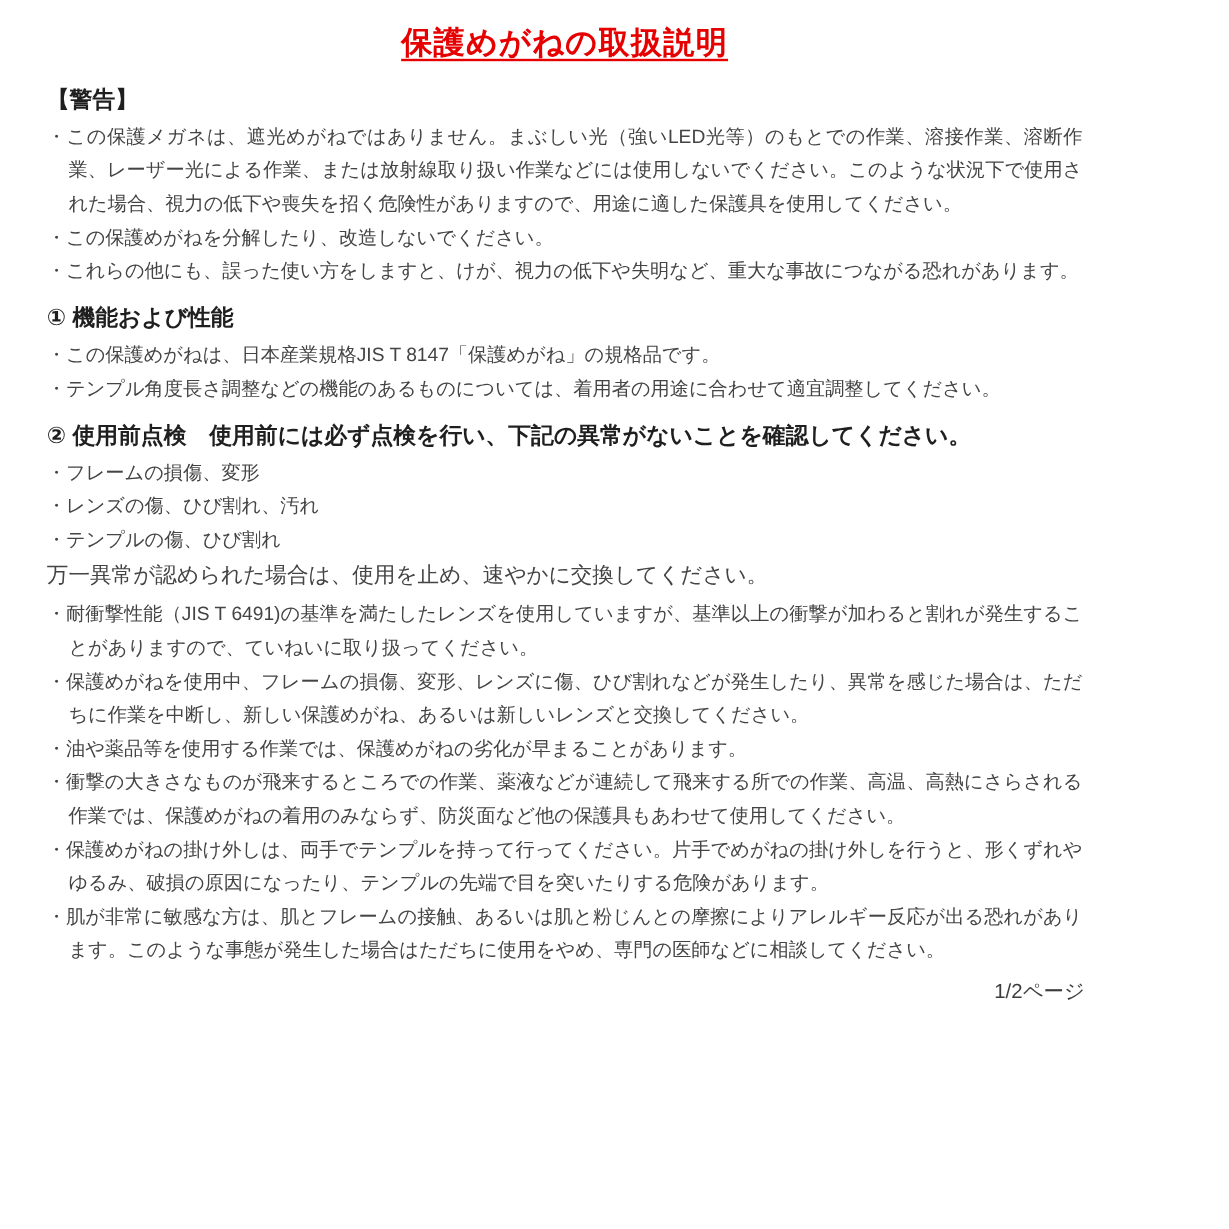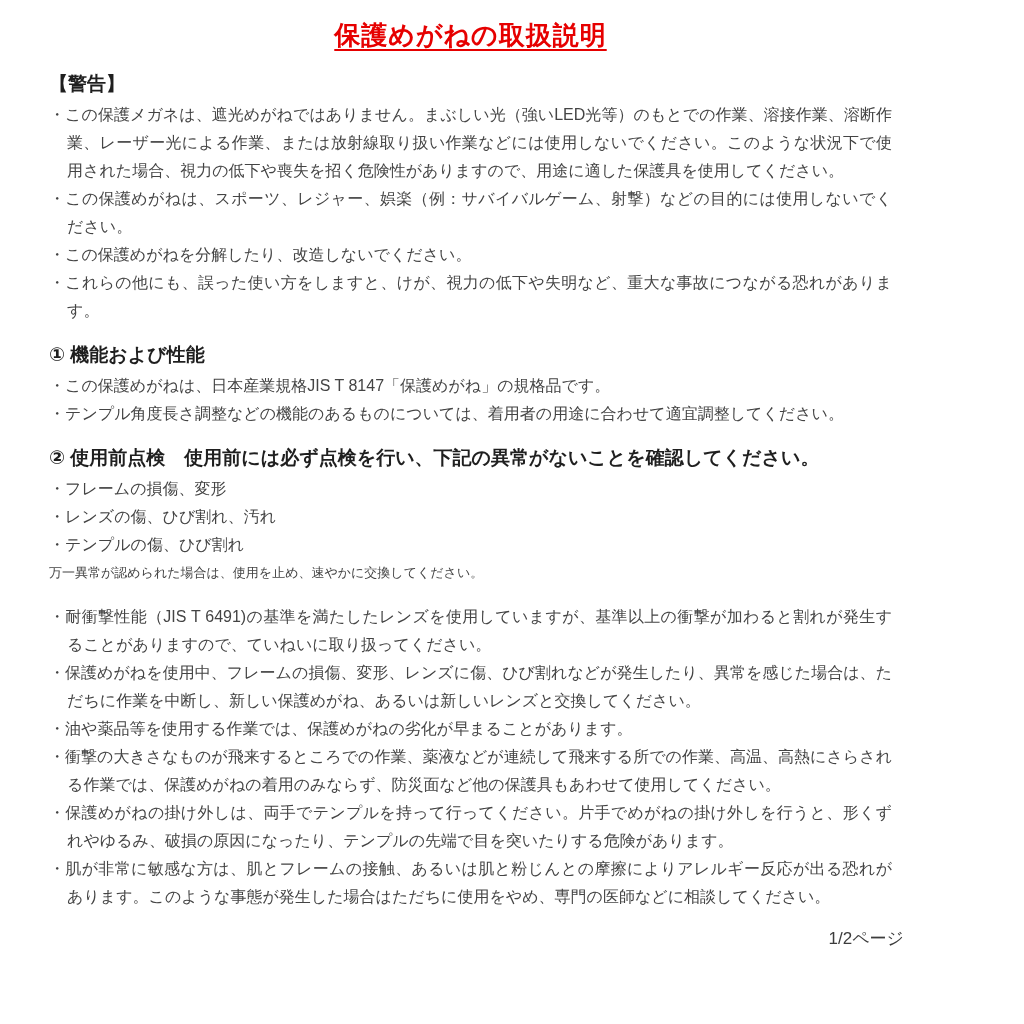--- a/index.html
+++ b/index.html
@@ -25,40 +25,40 @@
     color: #e60000;
     font-weight: bold;
     font-size: 26px;
     line-height: 34px;
     text-decoration: underline;
     text-decoration-thickness: 2px;
     text-underline-offset: 5px;
     margin: 4px 0 18px 0;
     letter-spacing: 1px;
   }
-  .section { margin: 16px; }
+  .section { margin: 6px; }
   .sec-heading {
     font-weight: bold;
     font-size: 19px;
     line-height: 28px;
     color: #1f1f1f;
     margin: 11px 0 3px 0;
   }
   p.item {
     margin: 0;
     font-size: 16px;
     line-height: 28px;
     text-align: justify;
     text-justify: inter-ideograph;
     padding-left: 18px;
     text-indent: -18px;
   }
   p.note {
     margin: 0;
-    font-size: 13px;
+    font-size: 18px;
     line-height: 28px;
     text-align: justify;
     text-justify: inter-ideograph;
   }
   .footer {
     text-align: right;
     font-size: 17px;
     line-height: 24px;
     margin-top: 8px;
     padding-right: 4px;
@@ -68,21 +68,20 @@
 </head>
 <body>
 
 <div class="page">
 
   <h1 class="doc-title">保護めがねの取扱説明</h1>
 
   <div class="section">
     <div class="sec-heading">【警告】</div>
     <p class="item">・この保護メガネは、遮光めがねではありません。まぶしい光（強いLED光等）のもとでの作業、溶接作業、溶断作業、レーザー光による作業、または放射線取り扱い作業などには使用しないでください。このような状況下で使用された場合、視力の低下や喪失を招く危険性がありますので、用途に適した保護具を使用してください。</p>
-    <p class="item">・この保護めがねは、スポーツ、レジャー、娯楽（例：サバイバルゲーム、射撃）などの目的には使用しないでください。</p>
     <p class="item">・この保護めがねを分解したり、改造しないでください。</p>
     <p class="item">・これらの他にも、誤った使い方をしますと、けが、視力の低下や失明など、重大な事故につながる恐れがあります。</p>
   </div>
 
   <div class="section">
     <div class="sec-heading">① 機能および性能</div>
     <p class="item">・この保護めがねは、日本産業規格JIS T 8147「保護めがね」の規格品です。</p>
     <p class="item">・テンプル角度長さ調整などの機能のあるものについては、着用者の用途に合わせて適宜調整してください。</p>
   </div>
 

